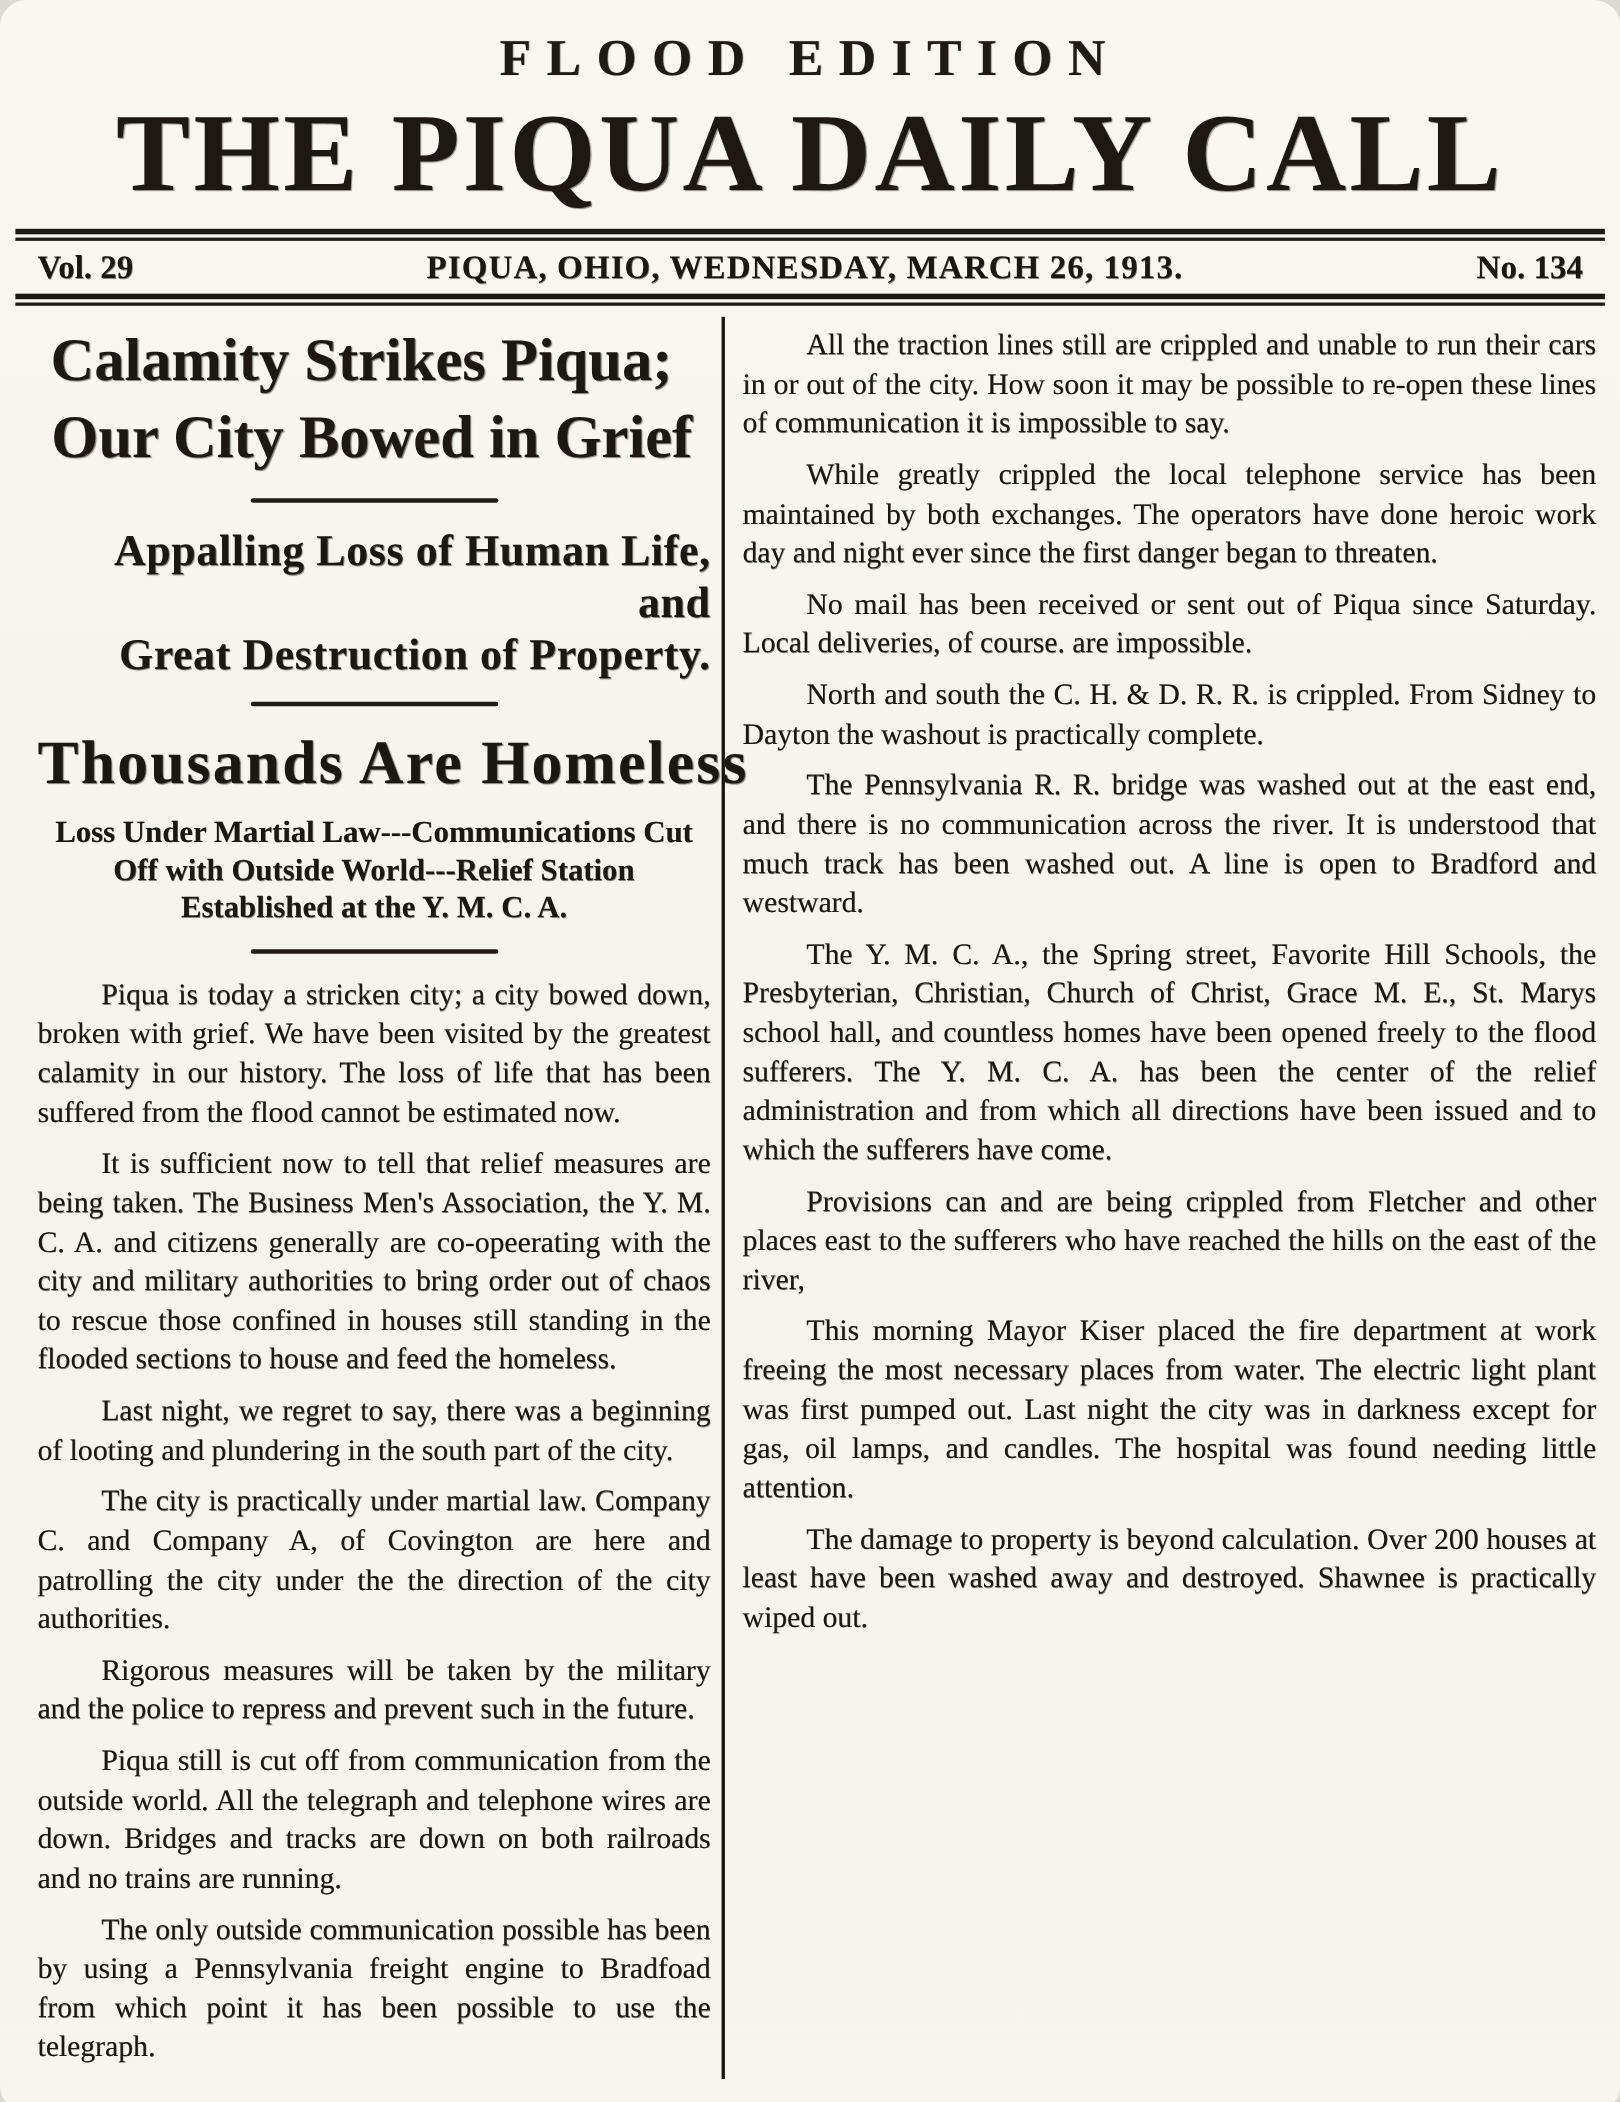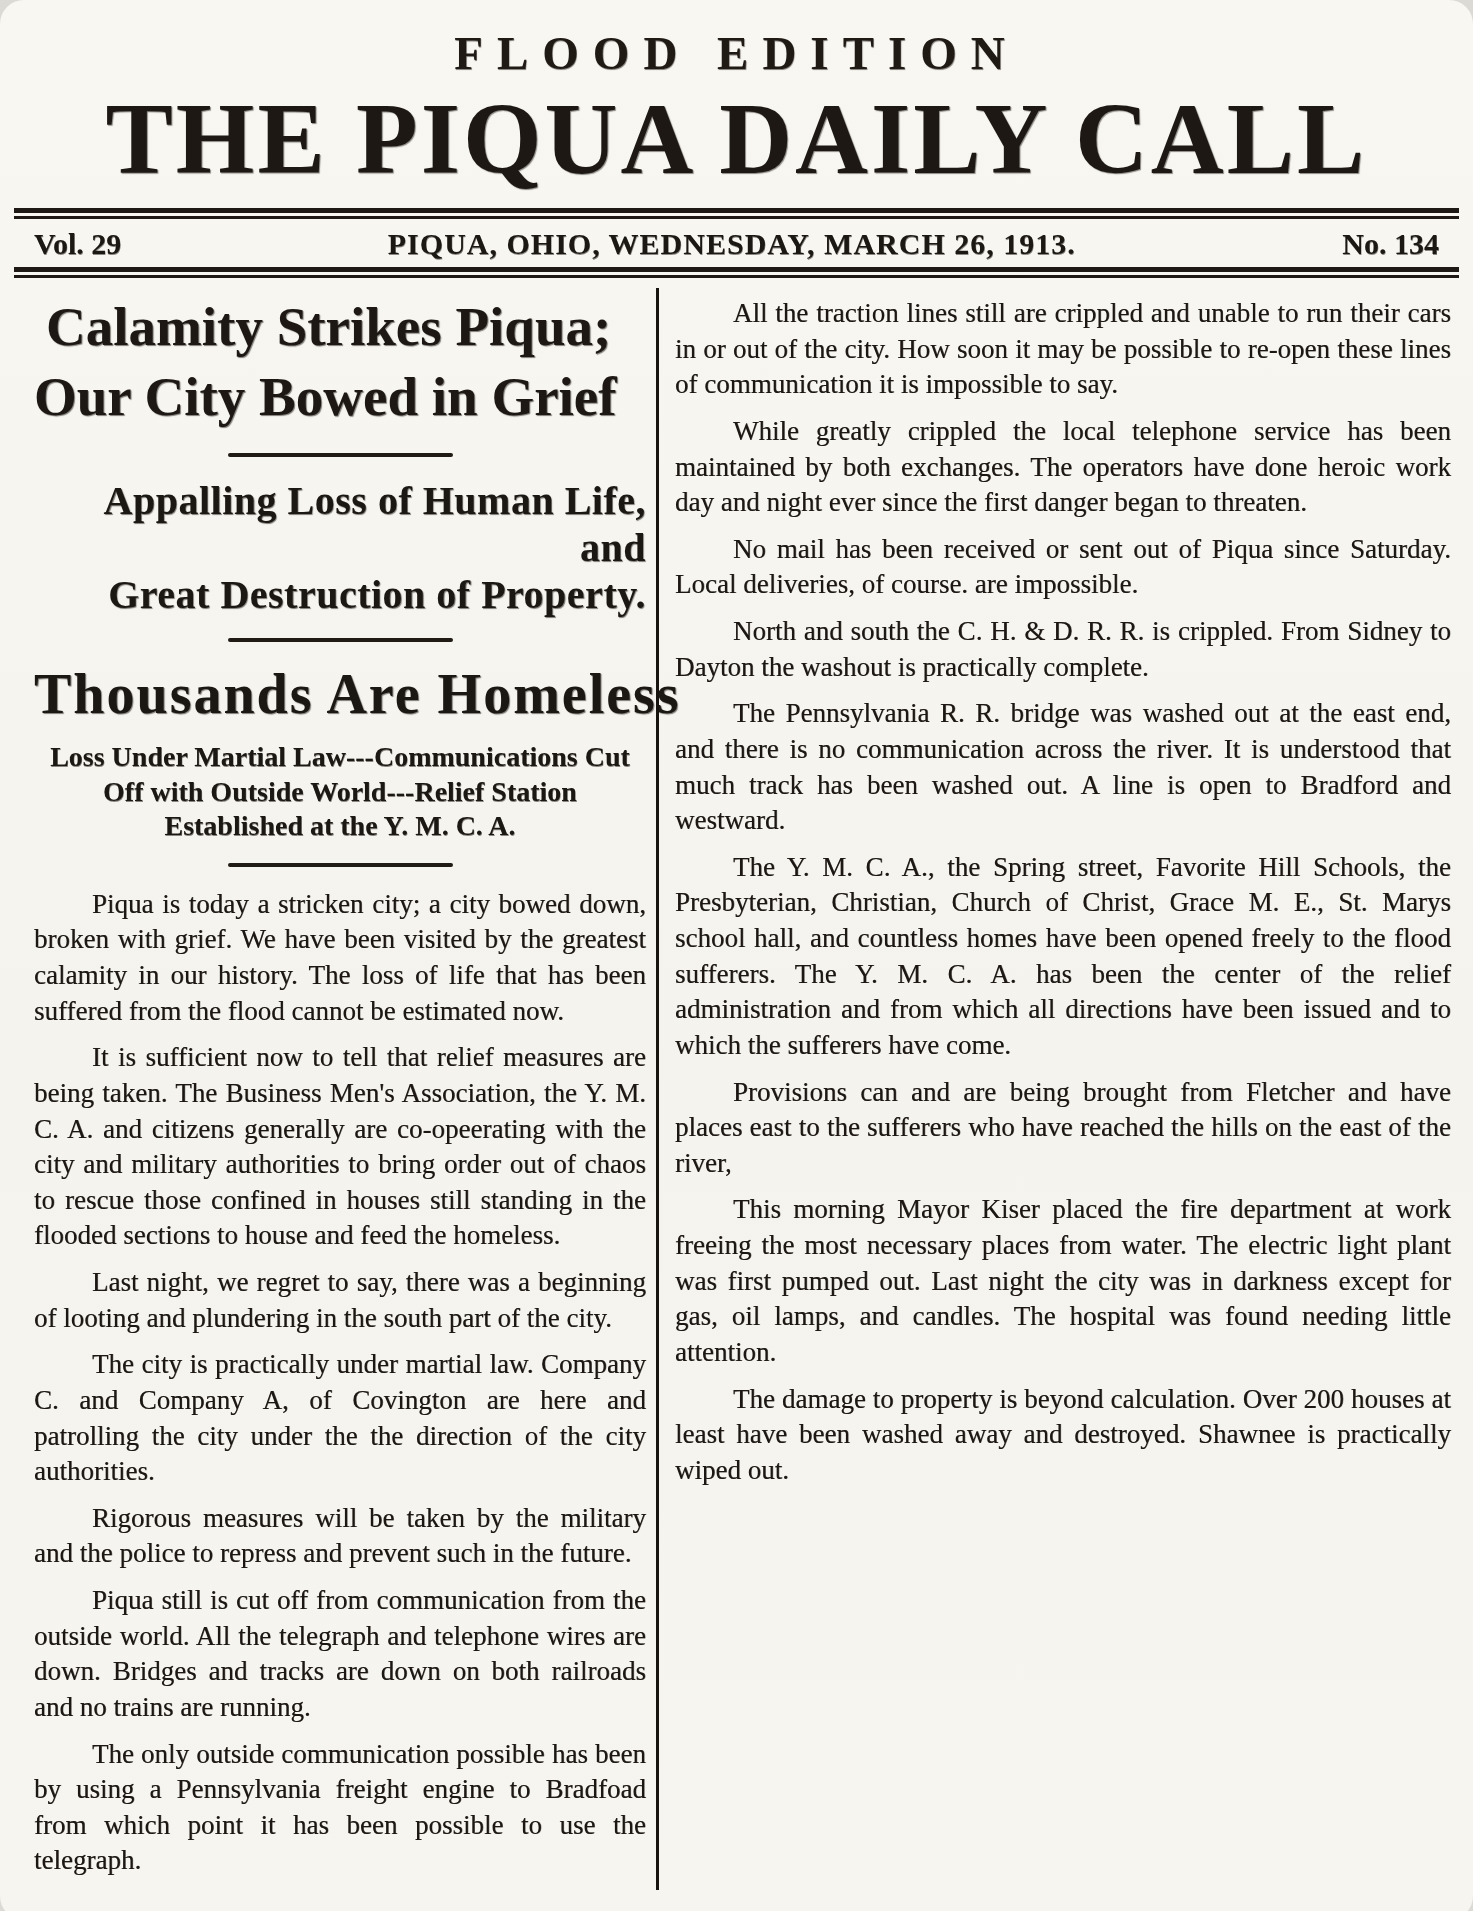--- a/index.html
+++ b/index.html
@@ -63,21 +63,21 @@
 
   
   .headline {
     font-size: 55px;
     font-weight: 700;
     line-height: 1.28;
     color: #1d1813;
     text-shadow: 1px 1px 1px rgba(29,24,19,0.55);
   }
   .headline .line1 { display: block; text-align: left; padding-left: 12px; }
-  .headline .line2 { display: block; text-align: left; padding-right: 4px; }
+  .headline .line2 { display: block; text-align: center; padding-right: 4px; }
 
   .rule-short {
     width: 225px;
     height: 4px;
     background: #211b15;
     margin: 20px auto 20px auto;
     border-radius: 2px;
   }
 
   .subheadline {
@@ -183,21 +183,21 @@
     <div class="col-divider"></div>
 
     <div class="col-right">
       <div class="body-text">
         <p>All the traction lines still are crippled and unable to run their cars in or out of the city. How soon it may be possible to re-open these lines of communication it is impossible to say.</p>
         <p>While greatly crippled the local telephone service has been maintained by both exchanges. The operators have done heroic work day and night ever since the first danger began to threaten.</p>
         <p>No mail has been received or sent out of Piqua since Saturday. Local deliveries, of course. are impossible.</p>
         <p>North and south the C. H. &amp; D. R. R. is crippled. From Sidney to Dayton the washout is practically complete.</p>
         <p>The Pennsylvania R. R. bridge was washed out at the east end, and there is no communication across the river. It is understood that much track has been washed out. A line is open to Bradford and westward.</p>
         <p>The Y. M. C. A., the Spring street, Favorite Hill Schools, the Presbyterian, Christian, Church of Christ, Grace M. E., St. Marys school hall, and countless homes have been opened freely to the flood sufferers. The Y. M. C. A. has been the center of the relief administration and from which all directions have been issued and to which the sufferers have come.</p>
-        <p>Provisions can and are being brought from Fletcher and have places east to the sufferers who have reached the hills on the east of the river,</p>
+        <p>Provisions can and are being crippled from Fletcher and other places east to the sufferers who have reached the hills on the east of the river,</p>
         <p>This morning Mayor Kiser placed the fire department at work freeing the most necessary places from water. The electric light plant was first pumped out. Last night the city was in darkness except for gas, oil lamps, and candles. The hospital was found needing little attention.</p>
         <p>The damage to property is beyond calculation. Over 200 houses at least have been washed away and destroyed. Shawnee is practically wiped out.</p>
       </div>
     </div>
 
   </div>
 
 </div>
 
 </body></html>

